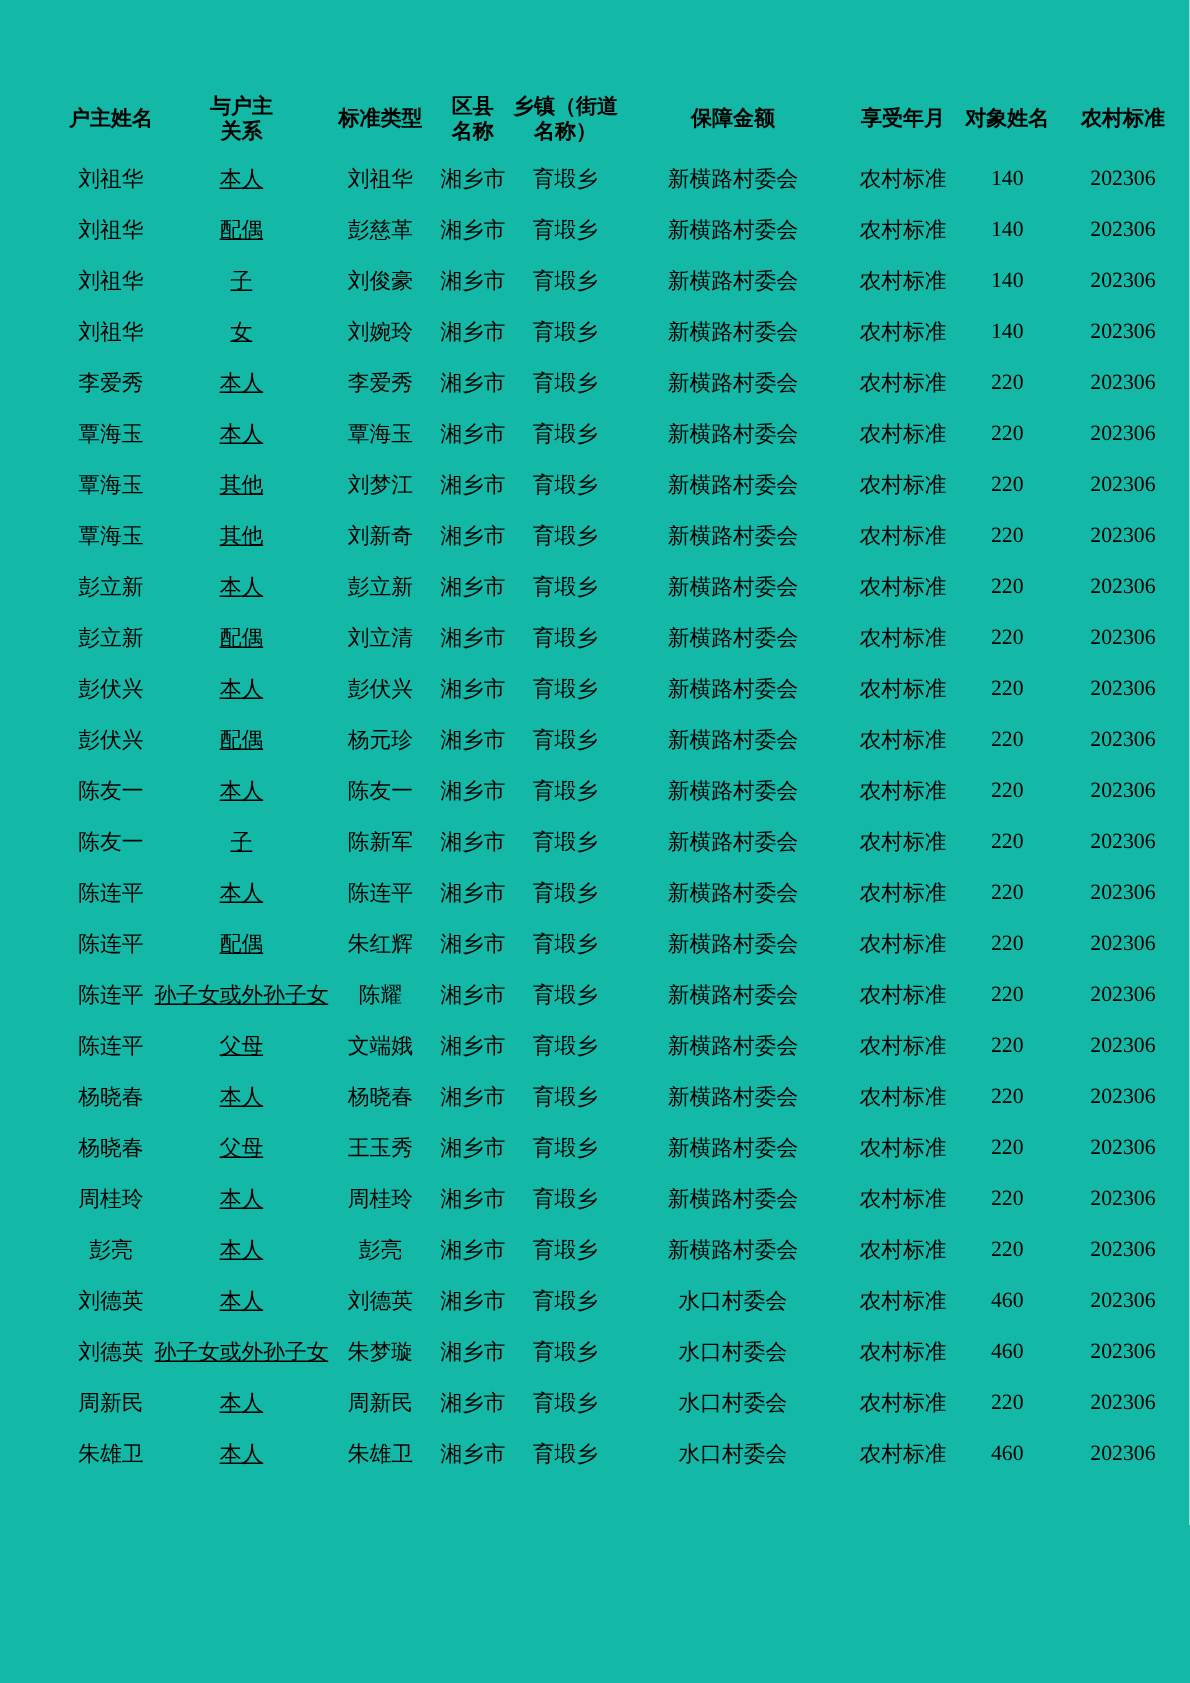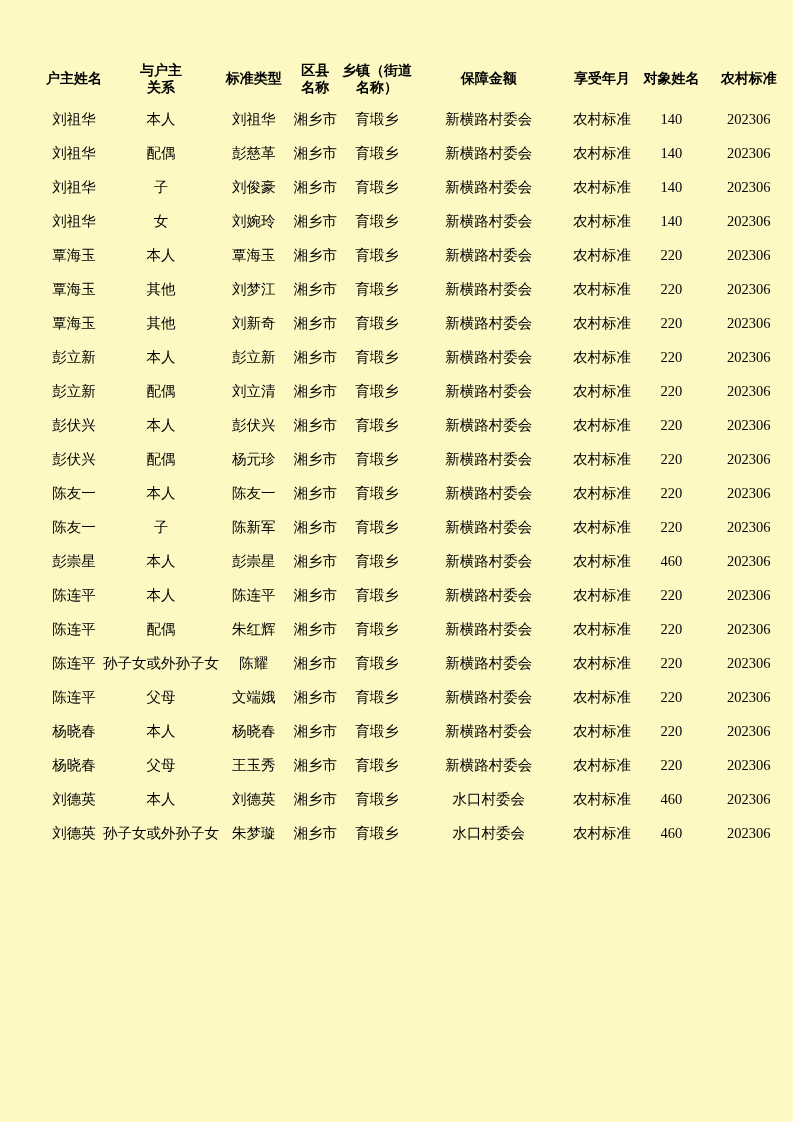--- a/index.html
+++ b/index.html
@@ -4,21 +4,21 @@
 <style>
   html, body {
     margin: 0;
     padding: 0;
     background: #ffffff;
   }
   .sheet {
     position: relative;
     width: 793px;
     height: 1122px;
-    background: #fef9c3;
+    background: #14b8a6;
     overflow: hidden;
     color: #000000;
   }
   table.report {
     border-collapse: collapse;
     table-layout: fixed;
     margin: 56px 0 0 45px;
     border: none;
   }
   table.report th {
@@ -46,20 +46,21 @@
     vertical-align: middle;
     white-space: nowrap;
   }
   
   td .clip {
     width: 100%;
     overflow: hidden;
     display: flex;
     justify-content: center;
     white-space: nowrap;
+    text-decoration: underline;
   }
 </style>
 </head>
 <body>
 
 <div class="sheet">
   <table class="report">
     <colgroup>
       <col style="width:58px">
       <col style="width:74px">
@@ -134,20 +135,33 @@
           </td>
       <td>刘婉玲</td>
       <td>湘乡市</td>
       <td>育塅乡</td>
       <td>新横路村委会</td>
       <td>农村标准</td>
       <td>140</td>
       <td>202306</td>
     </tr>
         <tr>
+      <td>李爱秀</td>
+      <td>
+            <div class="clip">本人</div>
+          </td>
+      <td>李爱秀</td>
+      <td>湘乡市</td>
+      <td>育塅乡</td>
+      <td>新横路村委会</td>
+      <td>农村标准</td>
+      <td>220</td>
+      <td>202306</td>
+    </tr>
+        <tr>
       <td>覃海玉</td>
       <td>
             <div class="clip">本人</div>
           </td>
       <td>覃海玉</td>
       <td>湘乡市</td>
       <td>育塅乡</td>
       <td>新横路村委会</td>
       <td>农村标准</td>
       <td>220</td>
@@ -251,129 +265,168 @@
           </td>
       <td>陈新军</td>
       <td>湘乡市</td>
       <td>育塅乡</td>
       <td>新横路村委会</td>
       <td>农村标准</td>
       <td>220</td>
       <td>202306</td>
     </tr>
         <tr>
-      <td>彭崇星</td>
-      <td>
-            <div class="clip">本人</div>
-          </td>
-      <td>彭崇星</td>
-      <td>湘乡市</td>
-      <td>育塅乡</td>
-      <td>新横路村委会</td>
+      <td>陈连平</td>
+      <td>
+            <div class="clip">本人</div>
+          </td>
+      <td>陈连平</td>
+      <td>湘乡市</td>
+      <td>育塅乡</td>
+      <td>新横路村委会</td>
+      <td>农村标准</td>
+      <td>220</td>
+      <td>202306</td>
+    </tr>
+        <tr>
+      <td>陈连平</td>
+      <td>
+            <div class="clip">配偶</div>
+          </td>
+      <td>朱红辉</td>
+      <td>湘乡市</td>
+      <td>育塅乡</td>
+      <td>新横路村委会</td>
+      <td>农村标准</td>
+      <td>220</td>
+      <td>202306</td>
+    </tr>
+        <tr>
+      <td>陈连平</td>
+      <td>
+            <div class="clip">孙子女或外孙子女</div>
+          </td>
+      <td>陈耀</td>
+      <td>湘乡市</td>
+      <td>育塅乡</td>
+      <td>新横路村委会</td>
+      <td>农村标准</td>
+      <td>220</td>
+      <td>202306</td>
+    </tr>
+        <tr>
+      <td>陈连平</td>
+      <td>
+            <div class="clip">父母</div>
+          </td>
+      <td>文端娥</td>
+      <td>湘乡市</td>
+      <td>育塅乡</td>
+      <td>新横路村委会</td>
+      <td>农村标准</td>
+      <td>220</td>
+      <td>202306</td>
+    </tr>
+        <tr>
+      <td>杨晓春</td>
+      <td>
+            <div class="clip">本人</div>
+          </td>
+      <td>杨晓春</td>
+      <td>湘乡市</td>
+      <td>育塅乡</td>
+      <td>新横路村委会</td>
+      <td>农村标准</td>
+      <td>220</td>
+      <td>202306</td>
+    </tr>
+        <tr>
+      <td>杨晓春</td>
+      <td>
+            <div class="clip">父母</div>
+          </td>
+      <td>王玉秀</td>
+      <td>湘乡市</td>
+      <td>育塅乡</td>
+      <td>新横路村委会</td>
+      <td>农村标准</td>
+      <td>220</td>
+      <td>202306</td>
+    </tr>
+        <tr>
+      <td>周桂玲</td>
+      <td>
+            <div class="clip">本人</div>
+          </td>
+      <td>周桂玲</td>
+      <td>湘乡市</td>
+      <td>育塅乡</td>
+      <td>新横路村委会</td>
+      <td>农村标准</td>
+      <td>220</td>
+      <td>202306</td>
+    </tr>
+        <tr>
+      <td>彭亮</td>
+      <td>
+            <div class="clip">本人</div>
+          </td>
+      <td>彭亮</td>
+      <td>湘乡市</td>
+      <td>育塅乡</td>
+      <td>新横路村委会</td>
+      <td>农村标准</td>
+      <td>220</td>
+      <td>202306</td>
+    </tr>
+        <tr>
+      <td>刘德英</td>
+      <td>
+            <div class="clip">本人</div>
+          </td>
+      <td>刘德英</td>
+      <td>湘乡市</td>
+      <td>育塅乡</td>
+      <td>水口村委会</td>
       <td>农村标准</td>
       <td>460</td>
       <td>202306</td>
     </tr>
         <tr>
-      <td>陈连平</td>
-      <td>
-            <div class="clip">本人</div>
-          </td>
-      <td>陈连平</td>
-      <td>湘乡市</td>
-      <td>育塅乡</td>
-      <td>新横路村委会</td>
-      <td>农村标准</td>
-      <td>220</td>
-      <td>202306</td>
-    </tr>
-        <tr>
-      <td>陈连平</td>
-      <td>
-            <div class="clip">配偶</div>
-          </td>
-      <td>朱红辉</td>
-      <td>湘乡市</td>
-      <td>育塅乡</td>
-      <td>新横路村委会</td>
-      <td>农村标准</td>
-      <td>220</td>
-      <td>202306</td>
-    </tr>
-        <tr>
-      <td>陈连平</td>
+      <td>刘德英</td>
       <td>
             <div class="clip">孙子女或外孙子女</div>
           </td>
-      <td>陈耀</td>
-      <td>湘乡市</td>
-      <td>育塅乡</td>
-      <td>新横路村委会</td>
-      <td>农村标准</td>
-      <td>220</td>
-      <td>202306</td>
-    </tr>
-        <tr>
-      <td>陈连平</td>
-      <td>
-            <div class="clip">父母</div>
-          </td>
-      <td>文端娥</td>
-      <td>湘乡市</td>
-      <td>育塅乡</td>
-      <td>新横路村委会</td>
-      <td>农村标准</td>
-      <td>220</td>
-      <td>202306</td>
-    </tr>
-        <tr>
-      <td>杨晓春</td>
-      <td>
-            <div class="clip">本人</div>
-          </td>
-      <td>杨晓春</td>
-      <td>湘乡市</td>
-      <td>育塅乡</td>
-      <td>新横路村委会</td>
-      <td>农村标准</td>
-      <td>220</td>
-      <td>202306</td>
-    </tr>
-        <tr>
-      <td>杨晓春</td>
-      <td>
-            <div class="clip">父母</div>
-          </td>
-      <td>王玉秀</td>
-      <td>湘乡市</td>
-      <td>育塅乡</td>
-      <td>新横路村委会</td>
-      <td>农村标准</td>
-      <td>220</td>
-      <td>202306</td>
-    </tr>
-        <tr>
-      <td>刘德英</td>
-      <td>
-            <div class="clip">本人</div>
-          </td>
-      <td>刘德英</td>
+      <td>朱梦璇</td>
       <td>湘乡市</td>
       <td>育塅乡</td>
       <td>水口村委会</td>
       <td>农村标准</td>
       <td>460</td>
       <td>202306</td>
     </tr>
         <tr>
-      <td>刘德英</td>
-      <td>
-            <div class="clip">孙子女或外孙子女</div>
-          </td>
-      <td>朱梦璇</td>
+      <td>周新民</td>
+      <td>
+            <div class="clip">本人</div>
+          </td>
+      <td>周新民</td>
+      <td>湘乡市</td>
+      <td>育塅乡</td>
+      <td>水口村委会</td>
+      <td>农村标准</td>
+      <td>220</td>
+      <td>202306</td>
+    </tr>
+        <tr>
+      <td>朱雄卫</td>
+      <td>
+            <div class="clip">本人</div>
+          </td>
+      <td>朱雄卫</td>
       <td>湘乡市</td>
       <td>育塅乡</td>
       <td>水口村委会</td>
       <td>农村标准</td>
       <td>460</td>
       <td>202306</td>
     </tr>
       </tbody>
   </table>
 

